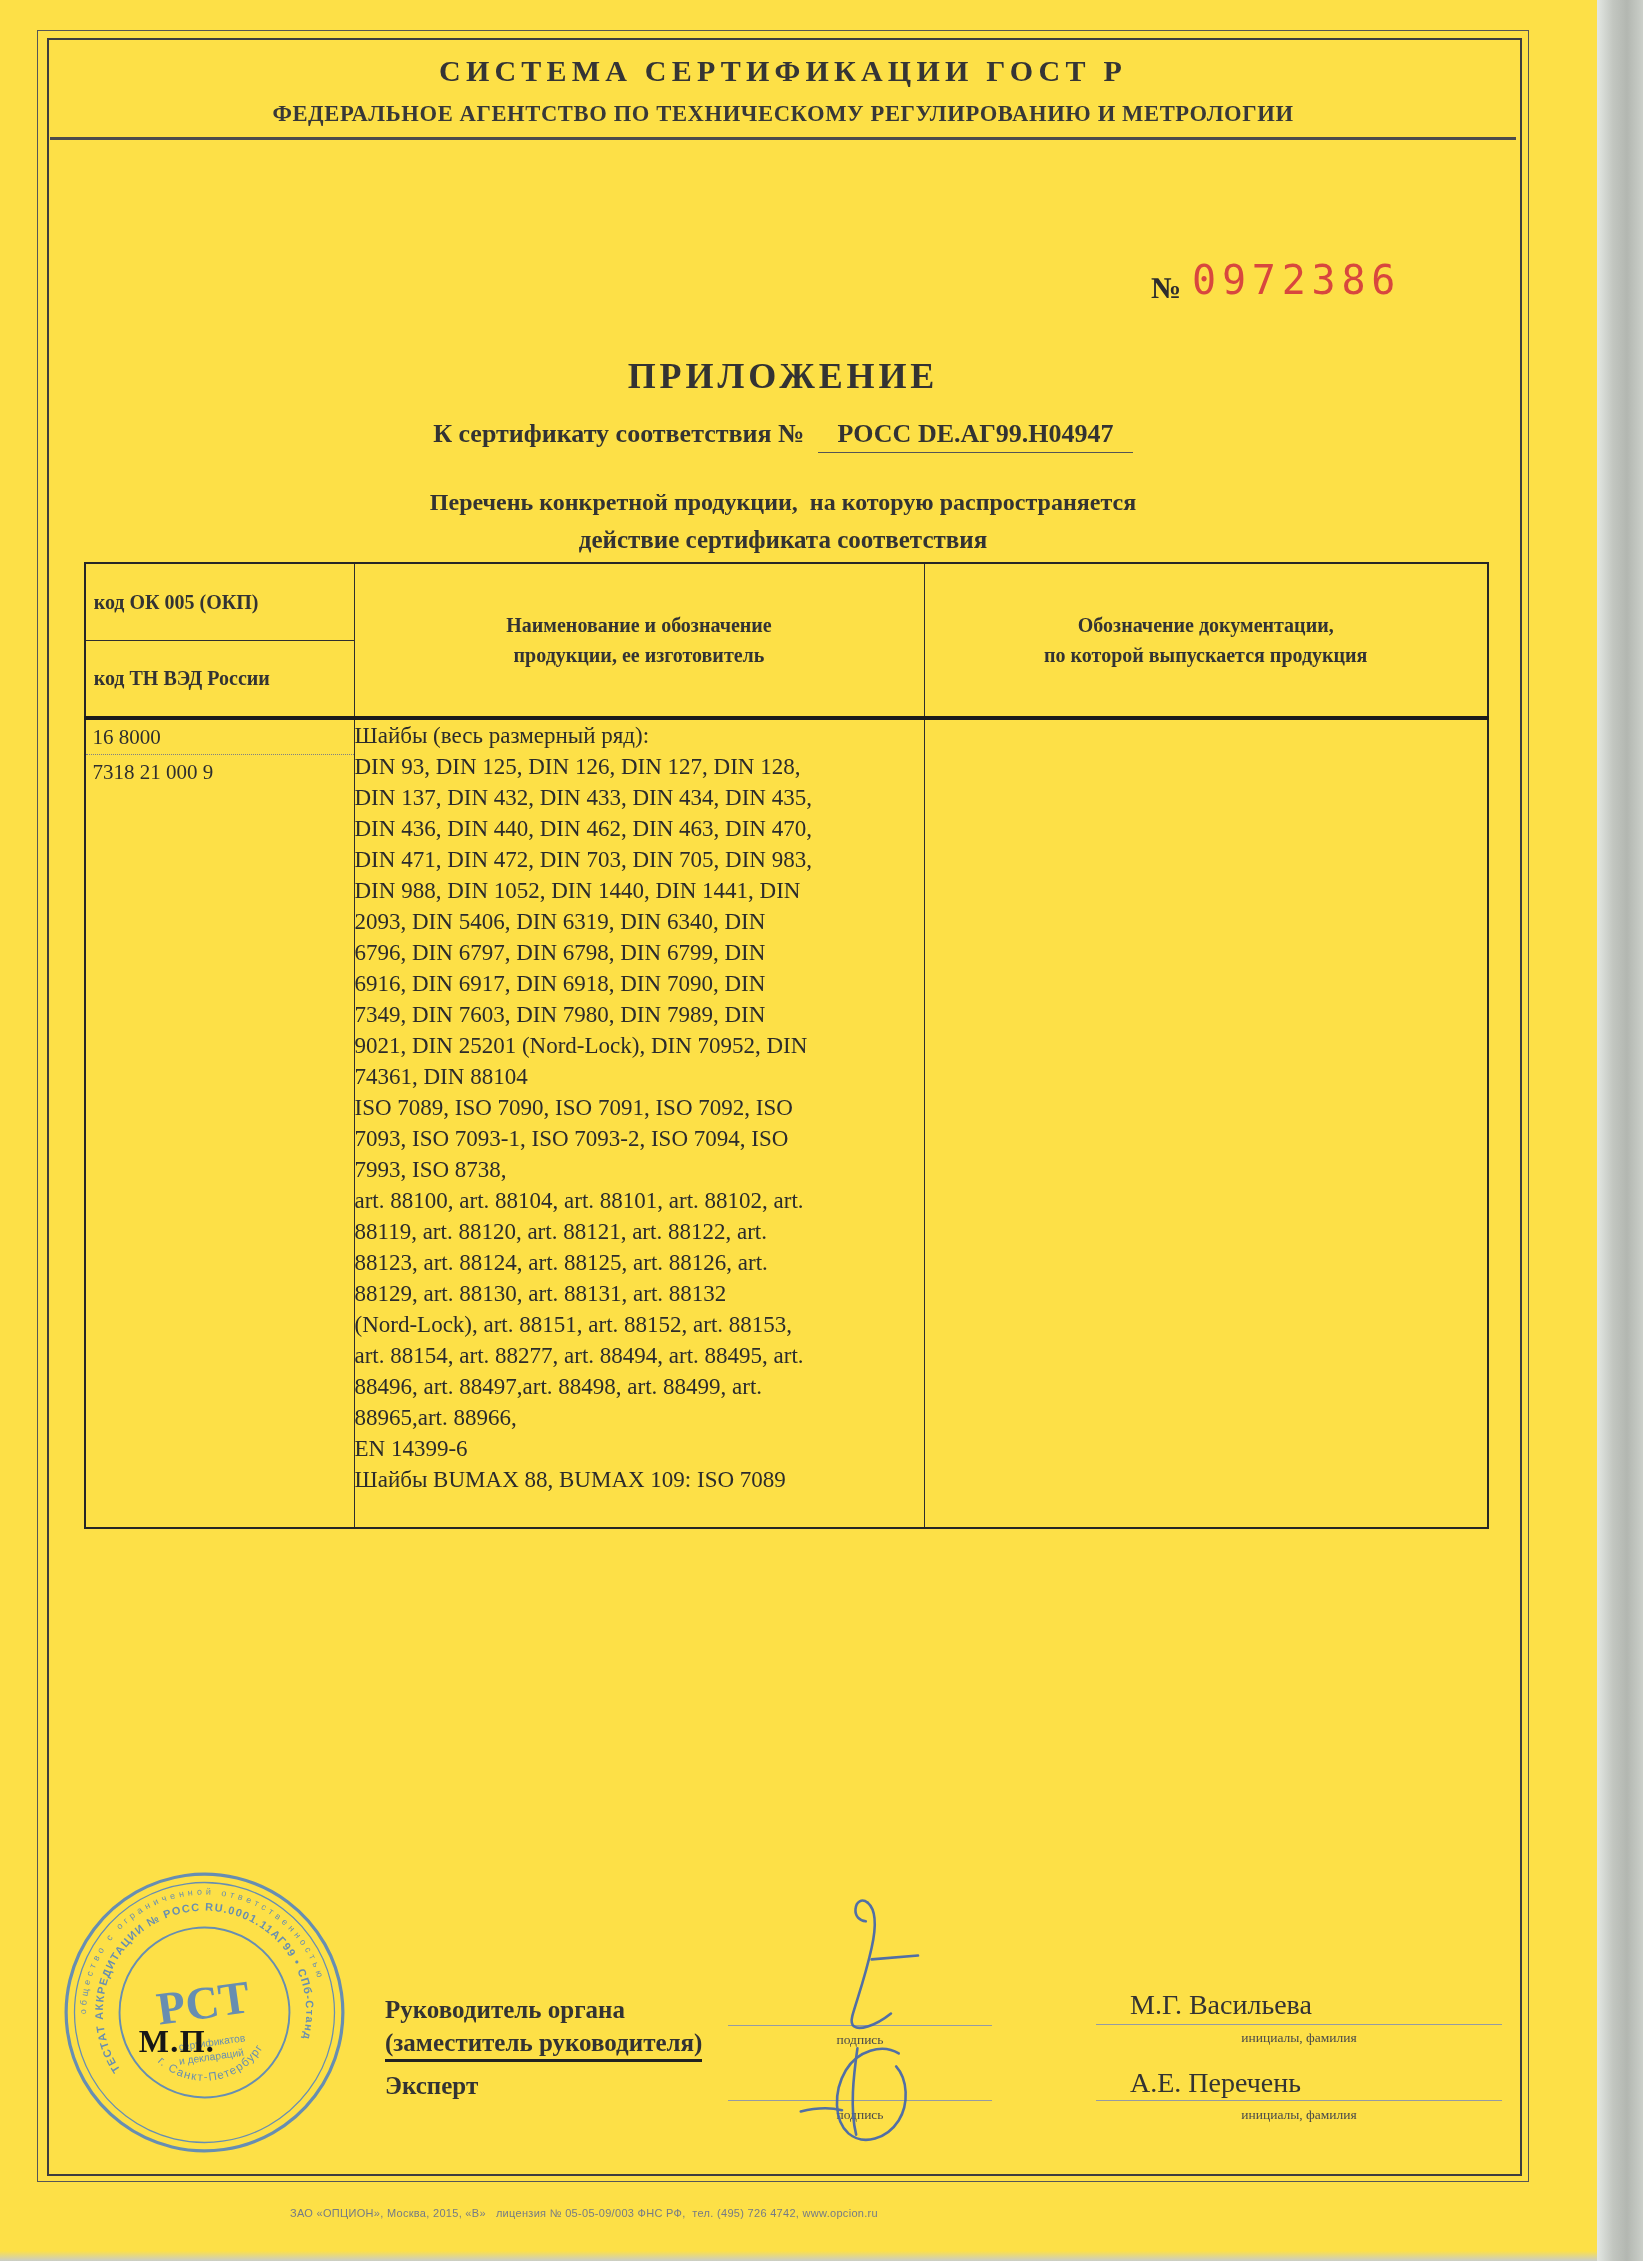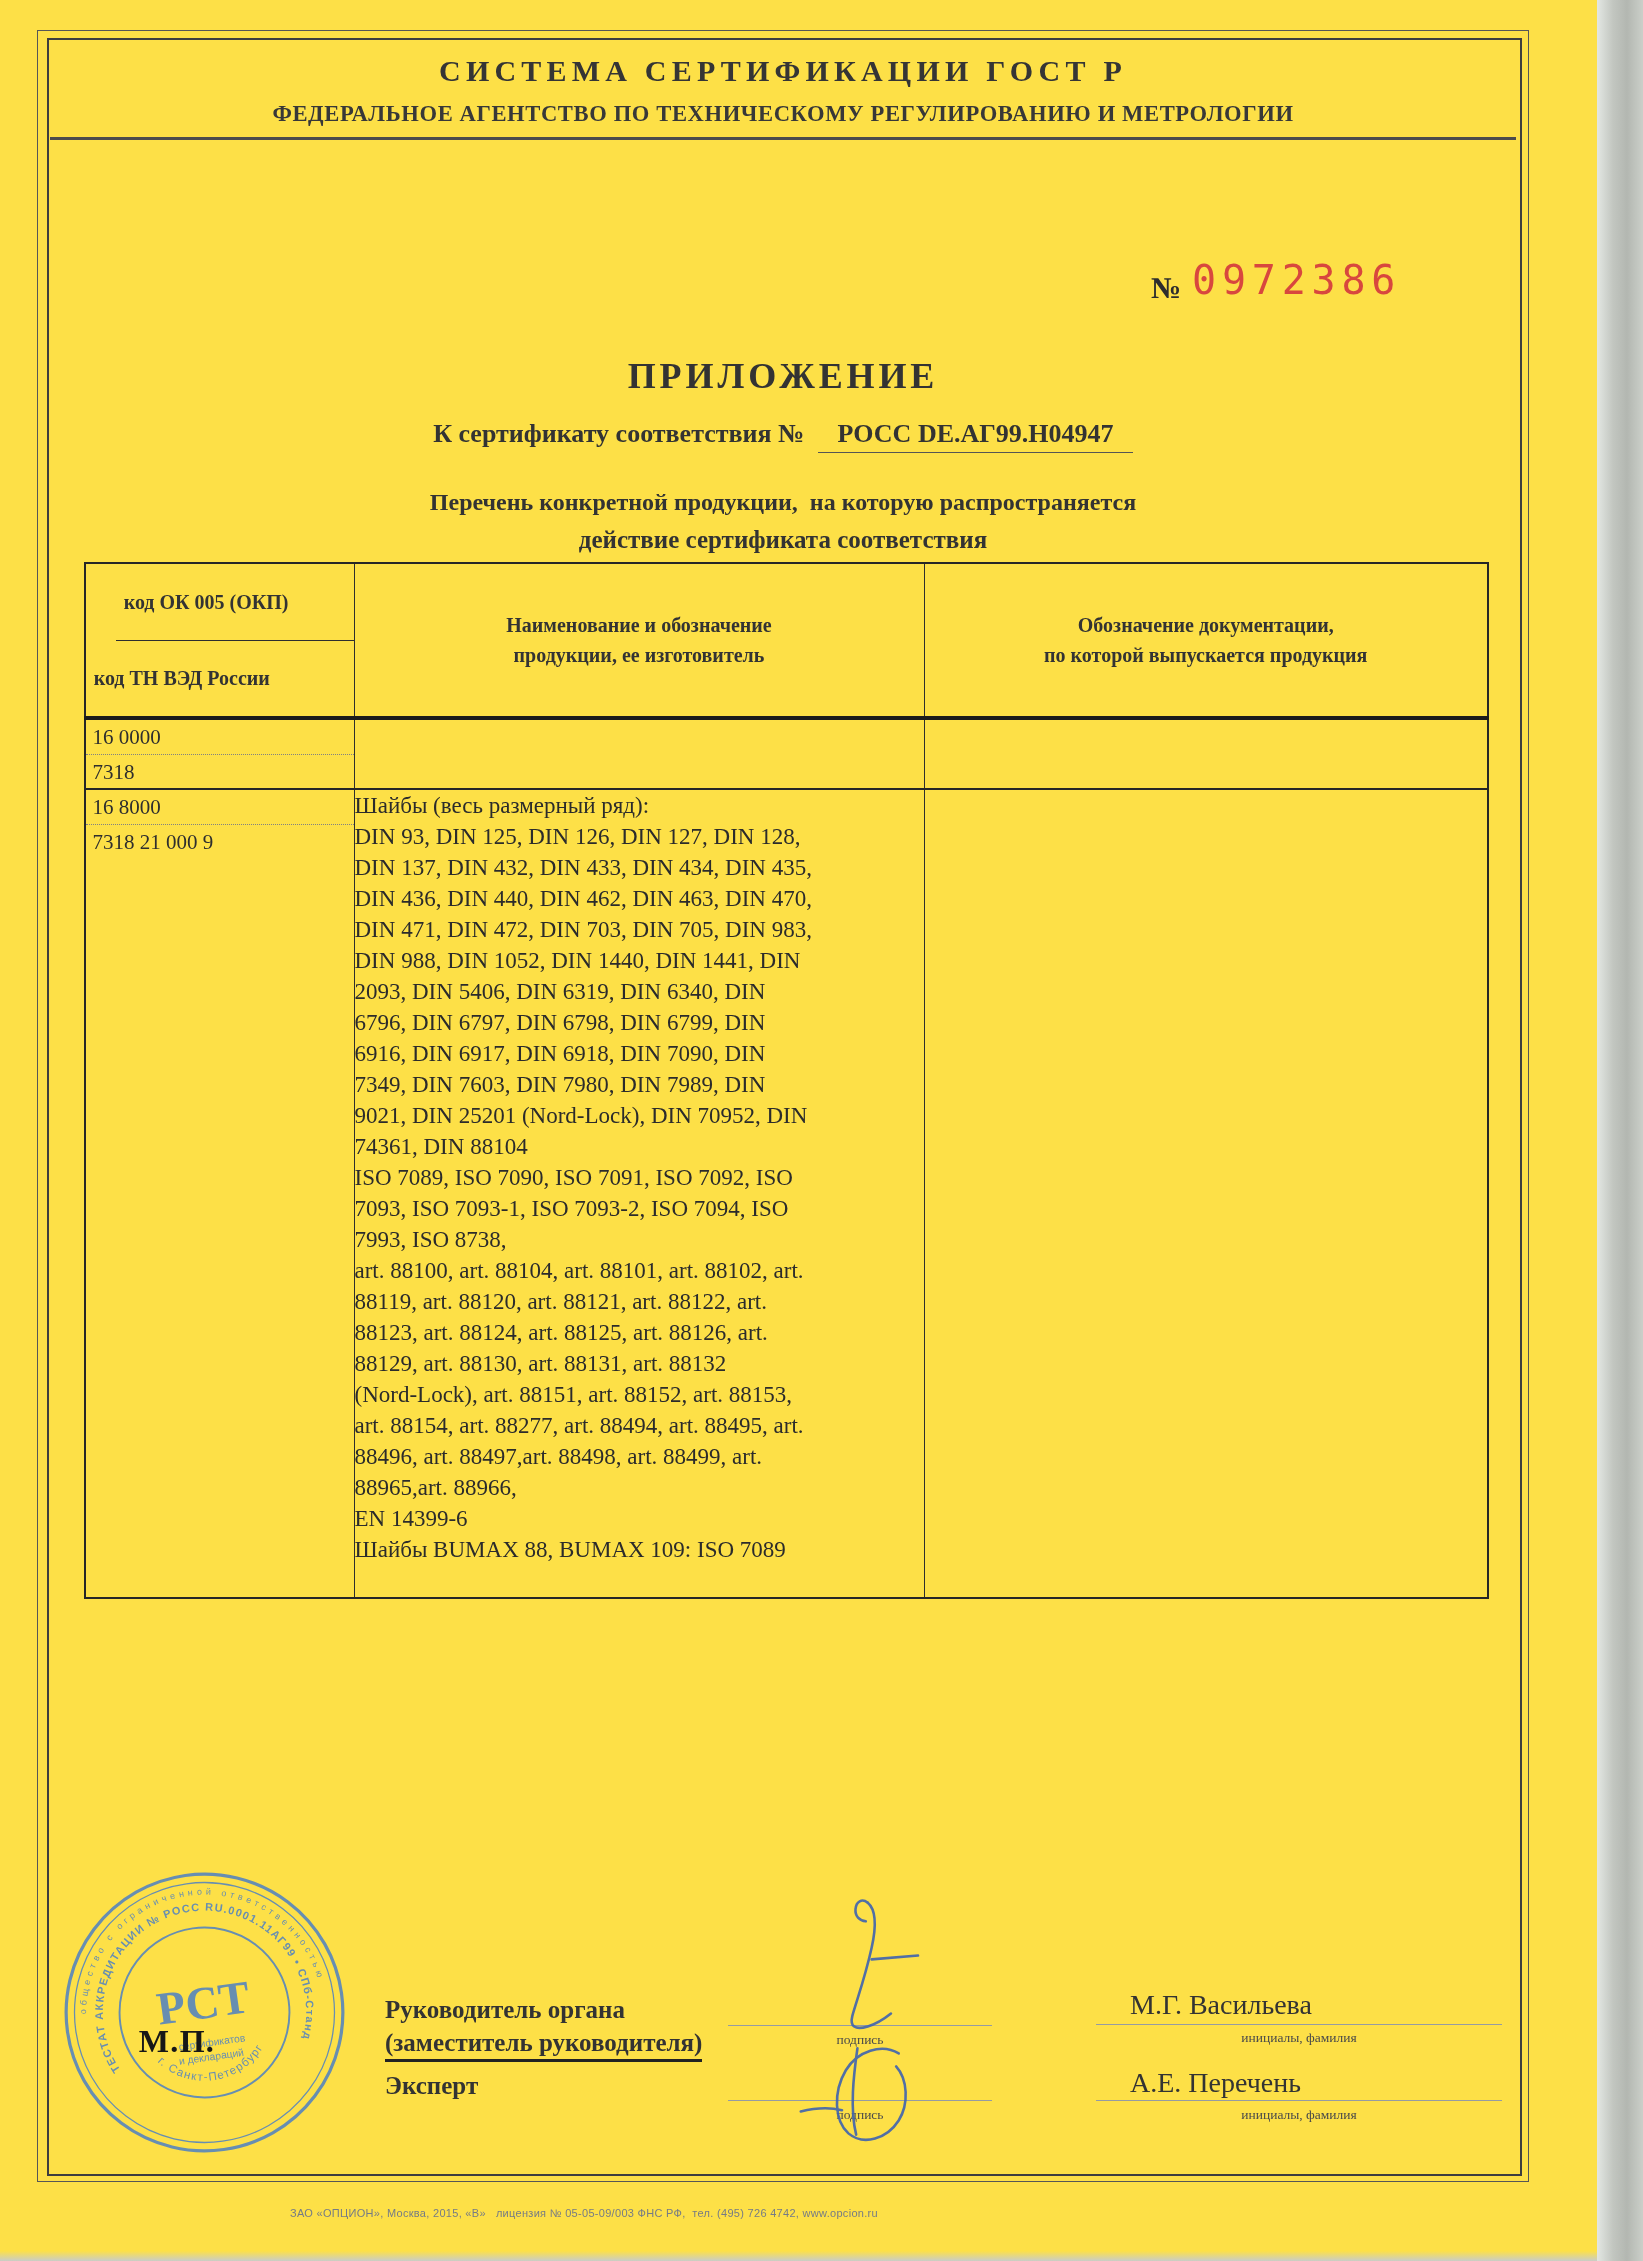--- a/index.html
+++ b/index.html
@@ -38,21 +38,21 @@
   
   .doc-table{left:84px;top:562px;width:1404px;border-collapse:collapse;table-layout:fixed;}
   .doc-table td{border:1.9px solid #2e2e2e;vertical-align:top;padding:0;}
   .doc-table{border:2.6px solid #262626;}
   tr.hrow td{border-bottom:4.5px solid #1b1b1b;vertical-align:middle;}
   td.chead{text-align:center;font-size:20px;font-weight:bold;line-height:30px;
         color:#333;white-space:pre-line;}
   td.c1h{padding:0;}
   .c1top,.c1bot{display:flex;align-items:center;padding-left:7.7px;font-size:20px;
         font-weight:bold;color:#333;}
-  .c1top{height:76px;border-bottom:1.9px solid #2e2e2e;margin-left:30px;}
+  .c1top{height:76px;border-bottom:1.9px solid #2e2e2e;}
   .c1bot{height:75px;}
   tr.r1 td{border-bottom:2.6px solid #262626;height:68px;}
   tr.r2 td{height:807px;}
   .okp{font-size:21px;line-height:28px;padding:2.6px 3.9px 3.9px 6.4px;
         border-bottom:1.9px dotted #818181;}
   .tnv{font-size:21px;line-height:28px;padding:2.6px 3.9px 1.3px 6.4px;}
   .product-cell{font-size:23px;line-height:31px;padding:2.6px 6.4px 0 9px;
         white-space:pre-line;color:#2b2b2b;}
   
   .role{font-size:25px;font-weight:bold;color:#333;}
@@ -104,28 +104,20 @@
     <tbody>
         <tr class="hrow">
       <td class="c1h">
         <div class="c1top">код ОК 005 (ОКП)</div>
         <div class="c1bot">код ТН ВЭД России</div>
       </td>
       <td class="chead">Наименование и обозначение
 продукции, ее изготовитель</td>
       <td class="chead">Обозначение документации,
 по которой выпускается продукция</td>
-    </tr>
-    <tr class="r1">
-      <td>
-        <div class="okp">16 0000</div>
-        <div class="tnv">7318</div>
-      </td>
-      <td class="product-cell"></td>
-      <td></td>
     </tr>
     <tr class="r2">
       <td>
         <div class="okp">16 8000</div>
         <div class="tnv">7318 21 000 9</div>
       </td>
       <td class="product-cell">Шайбы (весь размерный ряд):
 DIN 93, DIN 125, DIN 126, DIN 127, DIN 128,
 DIN 137, DIN 432, DIN 433, DIN 434, DIN 435,
 DIN 436, DIN 440, DIN 462, DIN 463, DIN 470,

